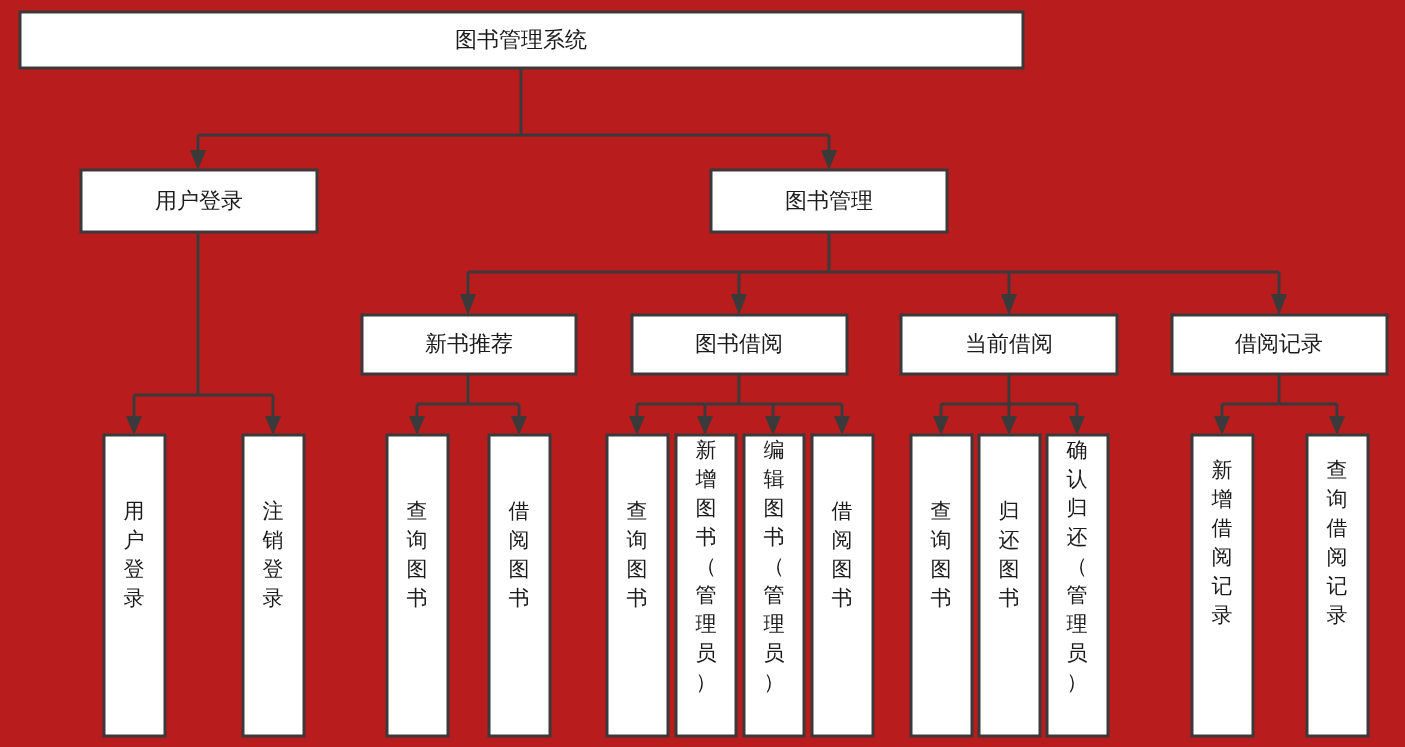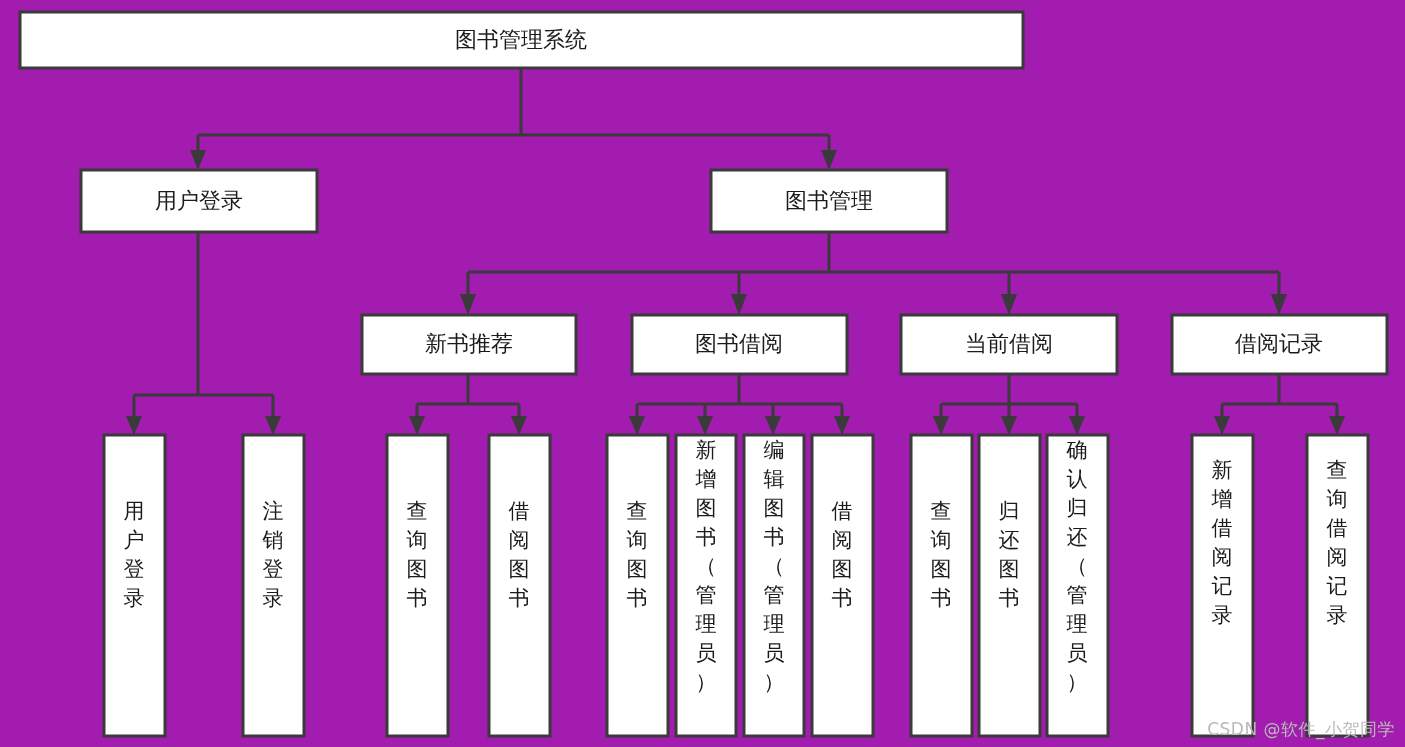--- a/index.html
+++ b/index.html
@@ -12,21 +12,21 @@
     width: 1405px;
     height: 747px;
     font-family: "DejaVu Sans", "Liberation Sans", sans-serif;
     overflow: hidden;
     position: relative;
   }
   #diagram-root {
     position: relative;
     width: 1405px;
     height: 747px;
-    background: #a21caf;
+    background: #b91c1c;
   }
   svg#tree-svg {
     position: absolute;
     left: 0;
     top: 0;
     width: 1405px;
     height: 747px;
     display: block;
   }
   .node-box {
@@ -234,14 +234,13 @@
       <text class="node-label-v vtext" x="1222" y="477"><tspan x="1222" dy="0">新</tspan><tspan x="1222" dy="29">增</tspan><tspan x="1222" dy="29">借</tspan><tspan x="1222" dy="29">阅</tspan><tspan x="1222" dy="29">记</tspan><tspan x="1222" dy="29">录</tspan></text>
     </g>
 
     <g>
       <rect class="node-box" x="1307" y="435" width="61" height="301"></rect>
       <text class="node-label-v vtext" x="1337" y="477"><tspan x="1337" dy="0">查</tspan><tspan x="1337" dy="29">询</tspan><tspan x="1337" dy="29">借</tspan><tspan x="1337" dy="29">阅</tspan><tspan x="1337" dy="29">记</tspan><tspan x="1337" dy="29">录</tspan></text>
     </g>
 
   </svg>
 
-  <div class="watermark">CSDN @软件_小贺同学</div>
 </div>
 
 </body></html>

